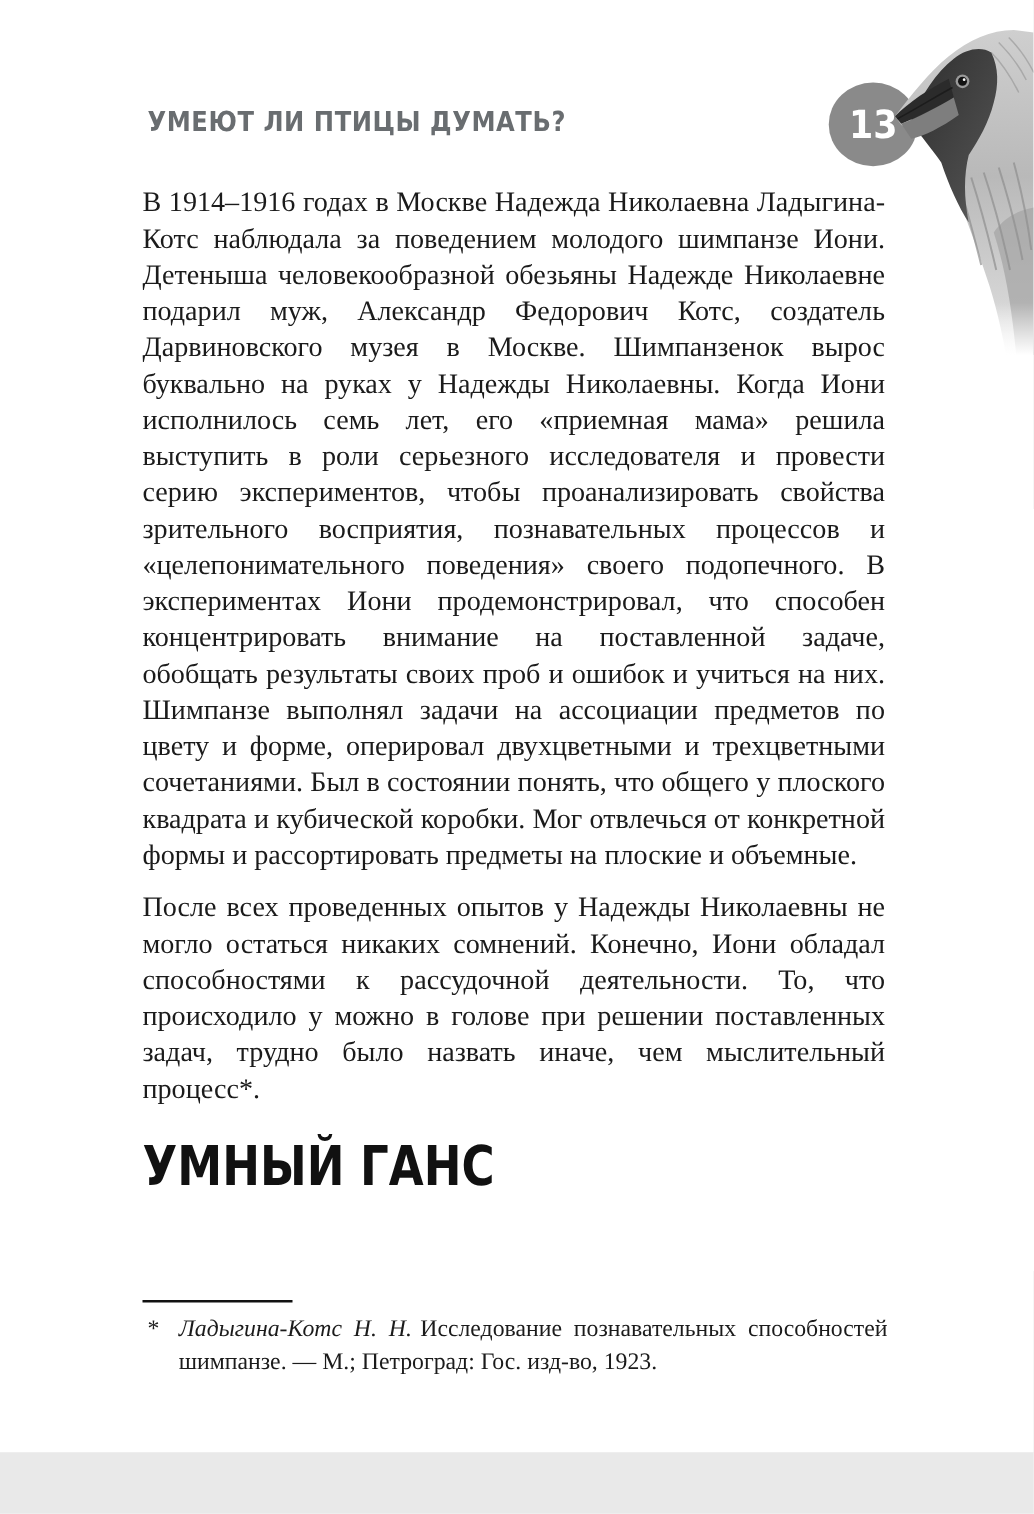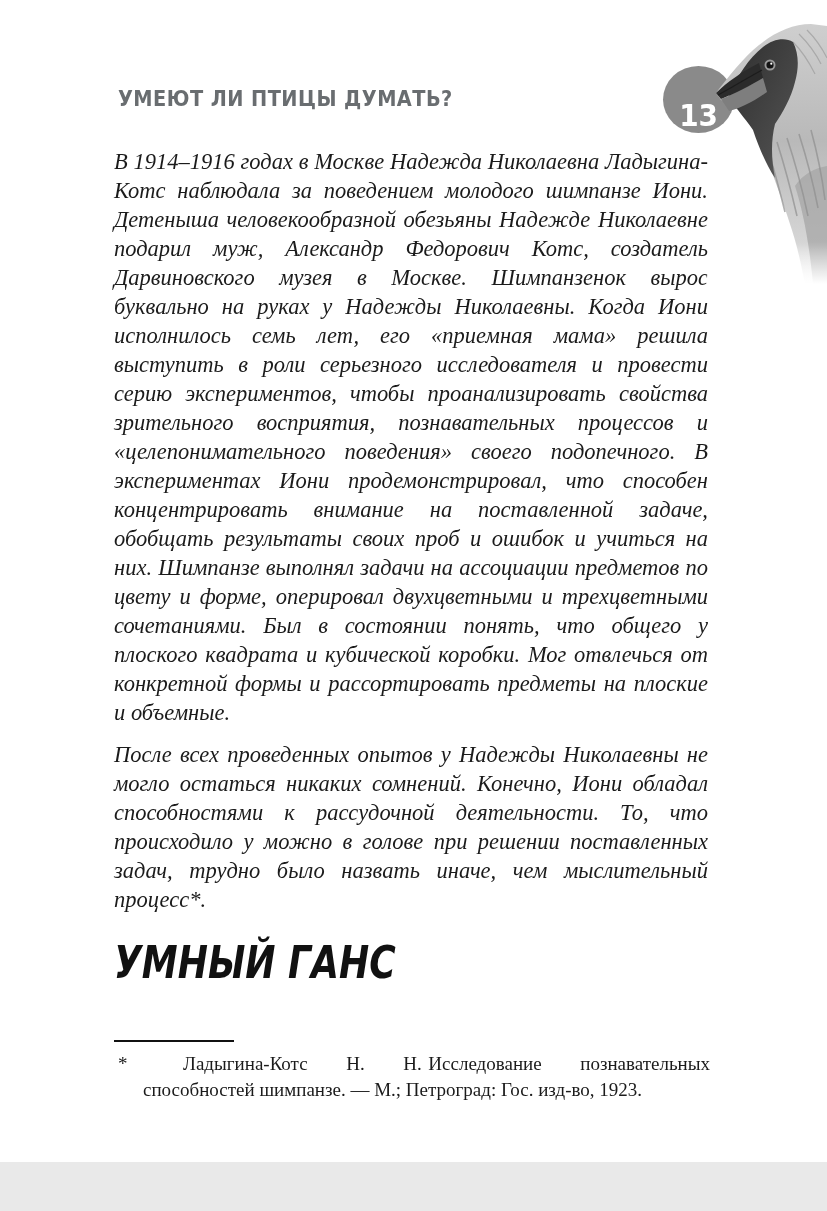--- a/index.html
+++ b/index.html
@@ -18,38 +18,38 @@
     font-family:"DejaVu Sans","Liberation Sans",sans-serif;
     font-weight:700;font-size:22px;line-height:1;
     color:#696d70;letter-spacing:.5px;
     transform:scaleX(.88);transform-origin:left top;
     white-space:nowrap;
   }
   .page-badge{
     position:absolute;left:663px;top:66px;
     width:71px;height:67px;border-radius:50%;
     background:#8a8a8a;
-    display:flex;align-items:flex-end;justify-content:center;
+    display:flex;align-items:center;justify-content:center;
     z-index:1;
   }
   .page-badge span{
     font-family:"DejaVu Sans","Liberation Sans",sans-serif;
     font-weight:700;font-size:31px;color:#ffffff;
     transform:scaleX(.9);
   }
 
   
   .crow{
     position:absolute;right:0;top:16px;
     width:120px;height:268px;z-index:2;
   }
 
   
   .content{
-    position:absolute;left:114px;top:147px;width:594px;font-style:italic;
+    position:absolute;left:114px;top:147px;width:594px;
   }
   .content p{
     margin:0 0 13px 0;
     font-size:22.5px;line-height:29px;
     text-align:justify;
   }
   .section-heading{
     margin:27px 0 23px 0;
     font-family:"DejaVu Sans","Liberation Sans",sans-serif;
     font-weight:800;font-size:44px;line-height:1;
@@ -66,21 +66,21 @@
     width:120px;height:2px;background:#111111;margin:0 0 9px 0;
   }
   .fn-body{
     position:relative;
     padding-left:29px;
     font-size:19px;line-height:26px;text-align:justify;
   }
   .fn-marker{
     position:absolute;left:4px;top:0;
   }
-  .fn-italic{margin-right:.35em;margin-left:40px;}
+  .fn-italic{font-style:italic;margin-right:.35em;}
 </style>
 </head>
 <body>
 
 <div class="page">
 
   <svg class="crow" viewBox="0 0 120 268" aria-hidden="true">
     <defs>
       <linearGradient id="bodyG" x1="0" y1="0" x2="0" y2="1">
         <stop offset="0" stop-color="#cfcfcf"></stop>

